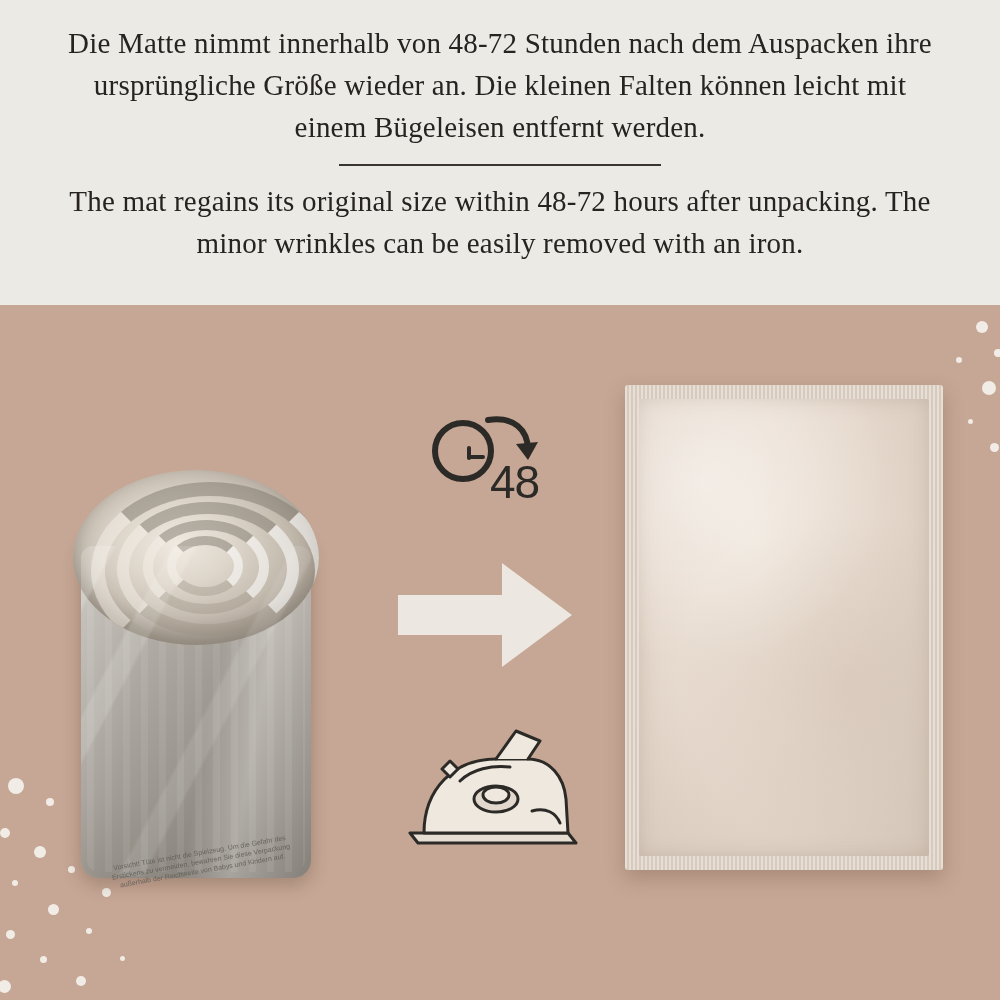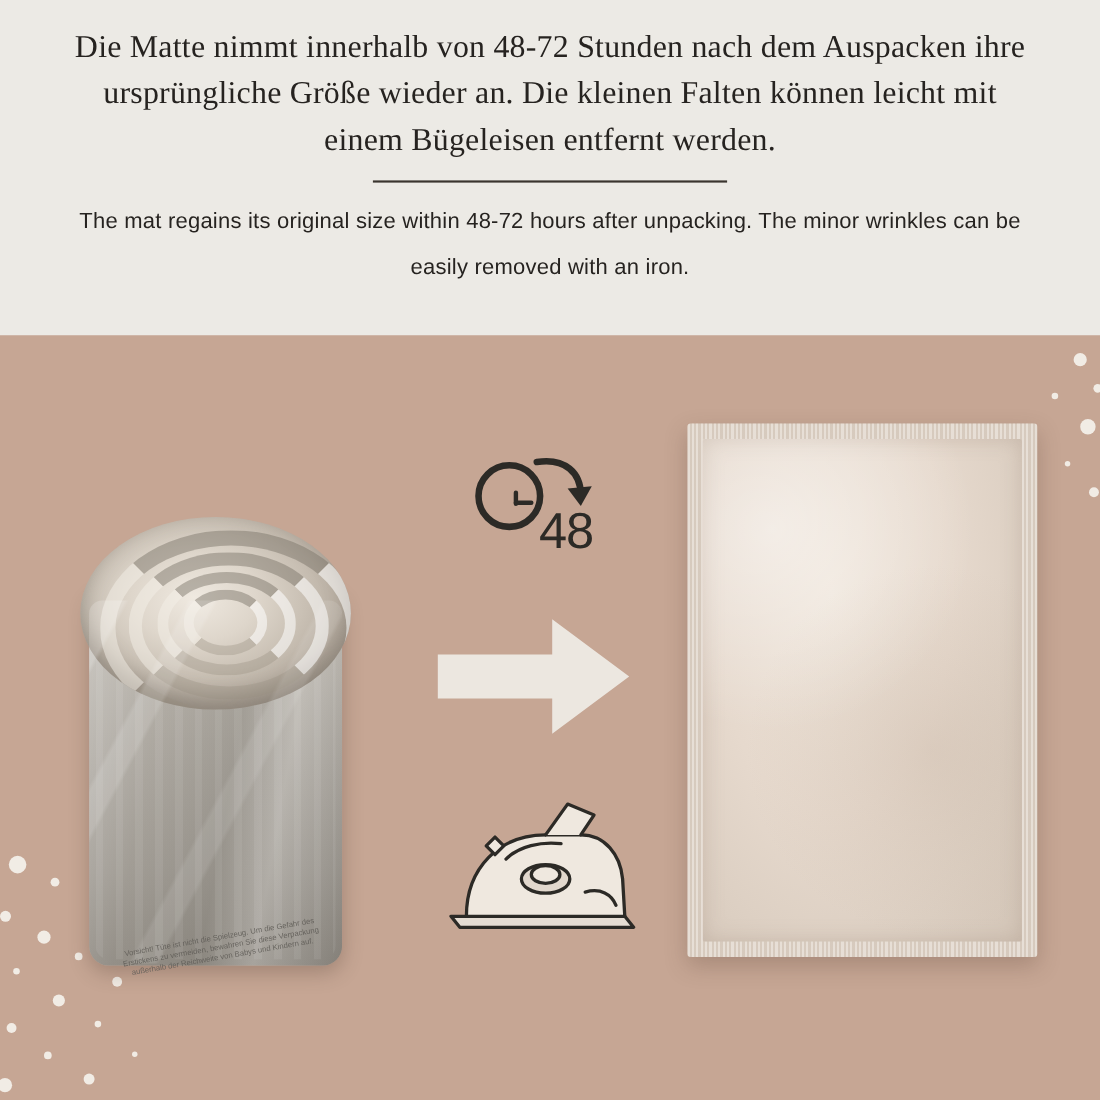--- a/index.html
+++ b/index.html
@@ -40,22 +40,22 @@
     letter-spacing: 0.2px;
     margin: 0;
   }
   .divider {
     width: 322px;
     height: 2px;
     background: #3a352f;
     margin: 16px auto 14px auto;
   }
   .text-en {
-    font-family: Liberation Sans, sans-serif;
-    font-size: 20px;
+    font-family: Liberation Serif, serif;
+    font-size: 29px;
     line-height: 42px;
     color: #262320;
     letter-spacing: 0.2px;
     margin: 0;
   }
 
   
   .photo-area {
     position: absolute;
     left: 0;

